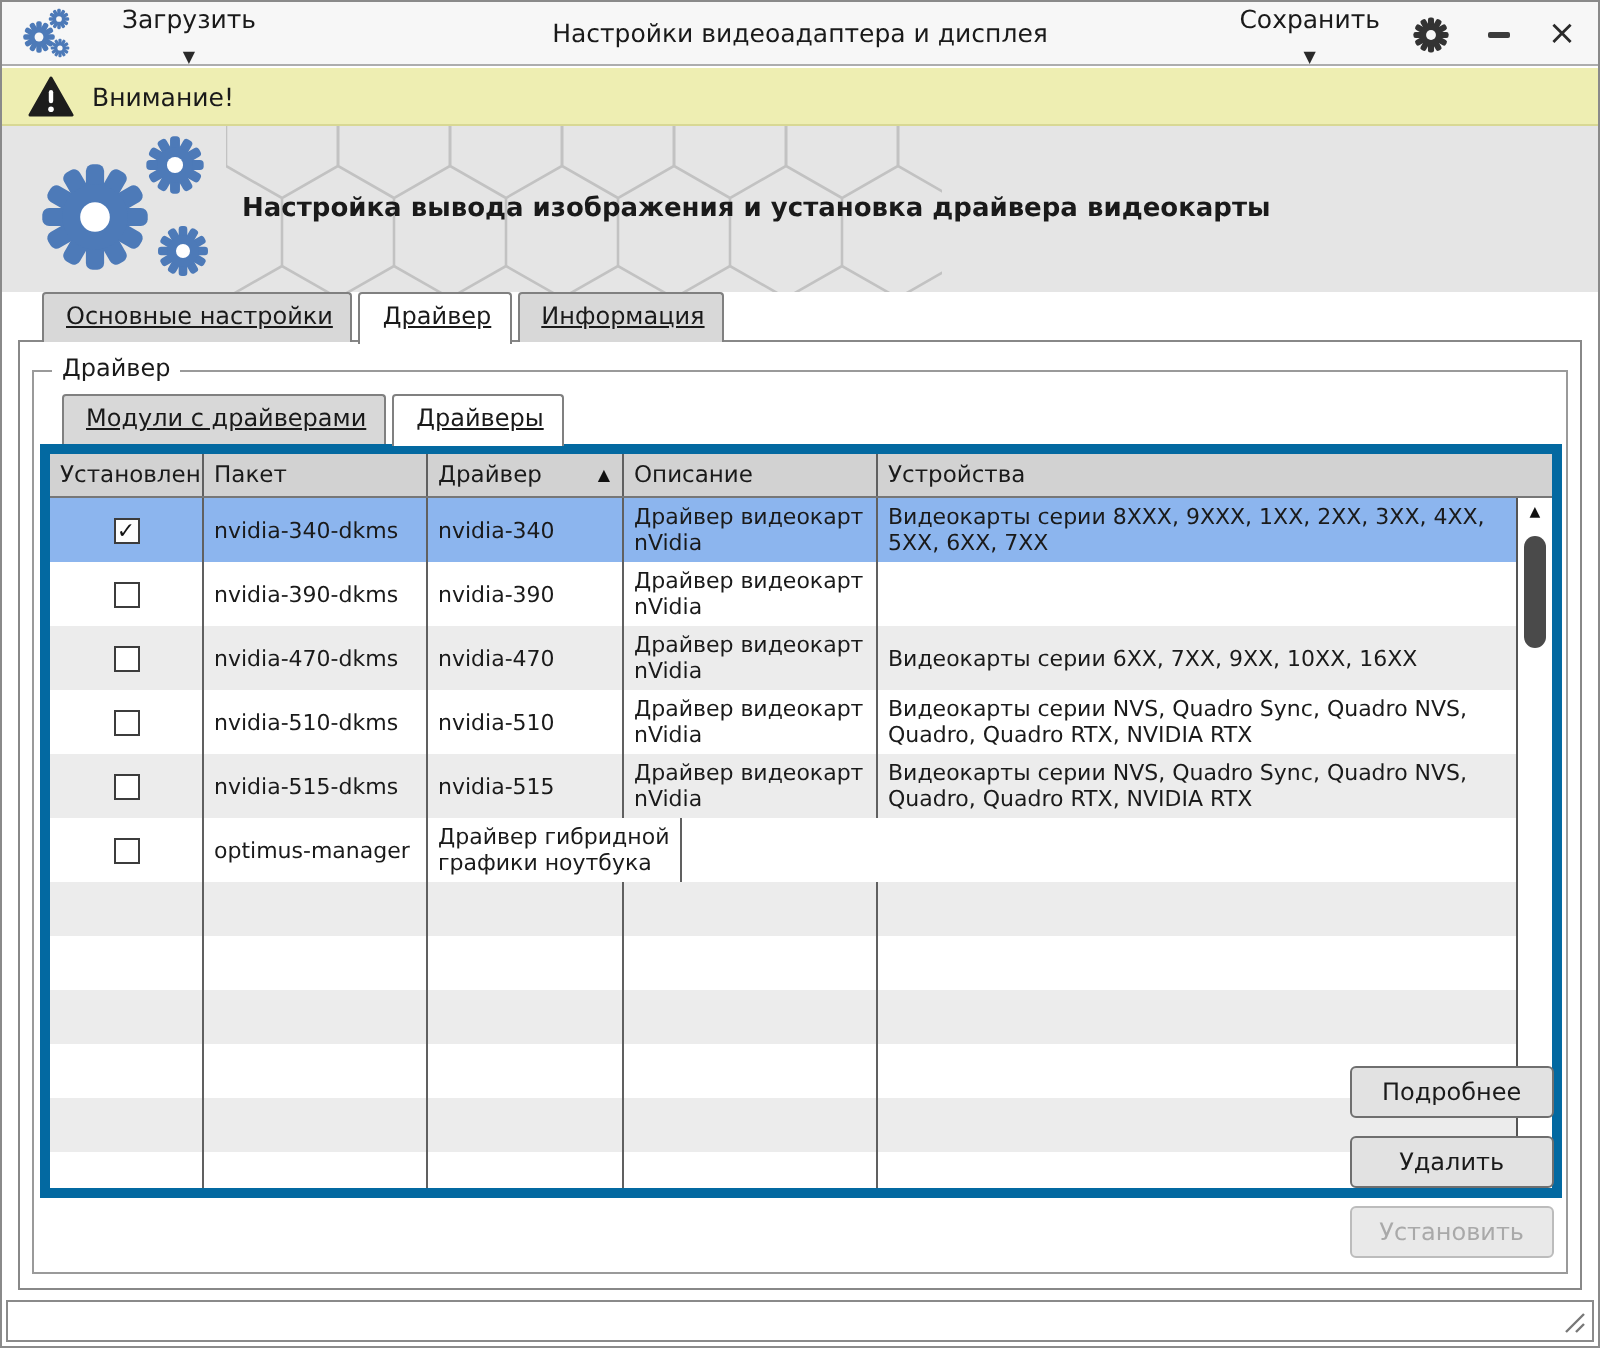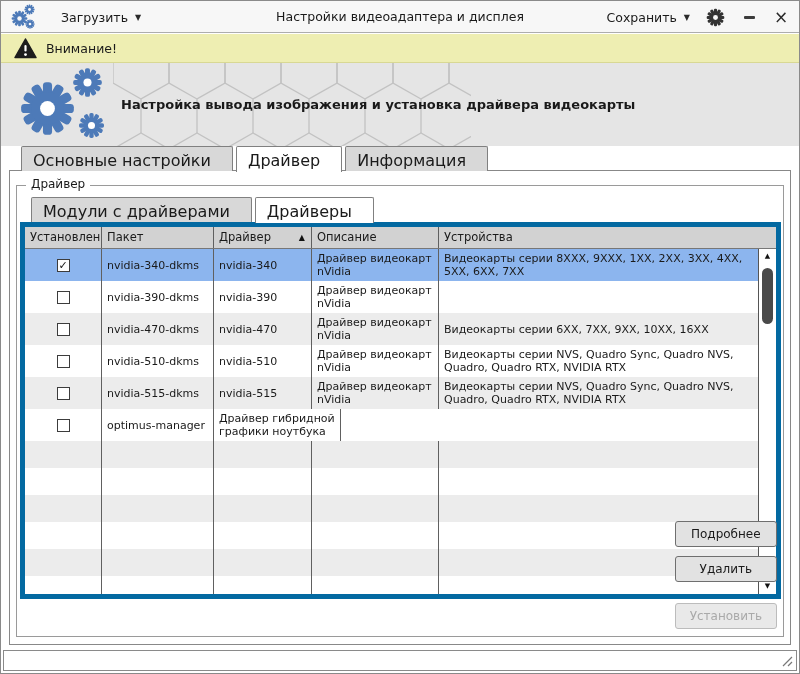--- a/index.html
+++ b/index.html
@@ -6,21 +6,21 @@
   html,body { background:#fff; }
   body { font-family:"DejaVu Sans", sans-serif; color:#1a1a1a; }
 
   .window { position:relative; width:800px; height:674px; border:1px solid #8a8a8a; background:#fff; overflow:hidden; }
 
   
   .titlebar { position:absolute; top:0; left:0; right:0; height:32px; background:#f7f7f7; border-bottom:1px solid #adadad; }
   .tb-left { position:absolute; left:10px; top:0; height:32px; display:flex; align-items:center; gap:24px; }
   .tb-right { position:absolute; right:10px; top:0; height:32px; display:flex; align-items:center; gap:16px; }
   .tb-title { position:absolute; left:0; right:0; top:0; height:32px; line-height:32px; text-align:center; font-size:12.5px; pointer-events:none; }
-  .menu-btn { display:flex; align-items:center; gap:7px; background:none; border:none; font-family:inherit; font-size:12.5px; color:#1a1a1a; cursor:default; }
+  .menu-btn { display:flex; align-items:center; gap:7px; background:none; border:none; font-family:inherit; font-size:12.5px; color:#1a1a1a; cursor:default;flex-direction:column; }
   .dd-arrow { font-size:8px; color:#2a2a2a; }
   .icon-cluster { position:relative; display:block; }
   .app-icon { width:26px; height:27px; }
   .app-icon .g1 { position:absolute; left:0; top:6px; }
   .app-icon .g2 { position:absolute; left:13px; top:0; }
   .app-icon .g3 { position:absolute; left:14px; top:15px; }
   .settings-gear { width:19px; height:19px; display:block; }
   .win-btn { display:flex; align-items:center; justify-content:center; width:16px; height:20px; }
   .min-bar { width:11px; height:3px; background:#3c3c3c; border-radius:1px; }
   .close-glyph { font-size:17px; color:#2a2a2a; line-height:1; }
@@ -33,21 +33,21 @@
   .header { position:absolute; top:62px; left:0; right:0; height:83px; background:#e5e5e5; overflow:hidden; }
   .hexpattern { position:absolute; left:112px; top:0; }
   .big-gears { position:absolute; left:18px; top:4px; width:92px; height:76px; }
   .big-gears .g1 { position:absolute; left:0; top:13px; }
   .big-gears .g2 { position:absolute; left:53px; top:0; }
   .big-gears .g3 { position:absolute; left:59px; top:45px; }
   .header-title { position:absolute; left:120px; top:0; height:83px; display:flex; align-items:center; font-size:13px; font-weight:bold; }
 
   
   .tabbar { position:absolute; top:145px; left:20px; display:flex; gap:3px; z-index:3; }
-  .tab { padding:4px 21px 3px 11px; font-size:16px; background:#d8d8d8; border:1px solid #808080; border-bottom:none; border-radius:2px 2px 0 0; height:25px; }
+  .tab { padding:4px 9px 3px 11px; font-size:12px; background:#d8d8d8; border:1px solid #808080; border-bottom:none; border-radius:2px 2px 0 0; height:25px;text-decoration:underline; }
   .tab.active { background:#fff; height:26px; }
 
   
   .panel { position:absolute; top:169px; left:8px; right:8px; bottom:28px; border:1px solid #888; background:#fff; }
   .groupbox { position:absolute; left:6px; right:6px; top:14px; bottom:7px; border:1px solid #9a9a9a; background:#fff; }
   .gb-label { position:absolute; top:-9px; left:9px; background:#fff; padding:0 5px; font-size:12px; }
 
   
   .inner-tabbar { position:absolute; top:11px; left:14px; display:flex; gap:3px; z-index:3; }
 
@@ -74,21 +74,21 @@
   
   .vscroll { position:absolute; top:22px; bottom:0; right:0; width:18px; border-left:1px solid #555; background:#fff; }
   .sc-btn { position:absolute; left:0; right:0; height:15px; text-align:center; font-size:7px; line-height:15px; color:#111; }
   .sc-up { top:0; }
   .sc-down { bottom:0; }
   .sc-thumb { position:absolute; left:3px; right:3px; top:19px; height:56px; background:#4a4a4a; border-radius:7px; }
 
   
   .btnrow { position:absolute; right:6px; bottom:7px; display:flex; gap:9px;flex-direction:column; }
   .pushbtn { font-family:inherit; font-size:12px; height:26px; padding:0 14px; background:#e2e2e2; border:1px solid #6f6f6f; border-radius:3px; color:#1a1a1a; }
-  .pushbtn:disabled, .pushbtn.disabled { background:#e9e9e9; border-color:#bcbcbc; color:#a9a9a9;margin-top:12px; }
+  .pushbtn:disabled, .pushbtn.disabled { background:#e9e9e9; border-color:#bcbcbc; color:#a9a9a9; }
 
   
   .statusbar { position:absolute; left:2px; right:2px; bottom:2px; height:21px; border:1px solid #8a8a8a; background:#fff; }
   .grip { position:absolute; right:3px; bottom:3px; }
 </style>
 </head>
 <body>
 
 <div class="window">
 

